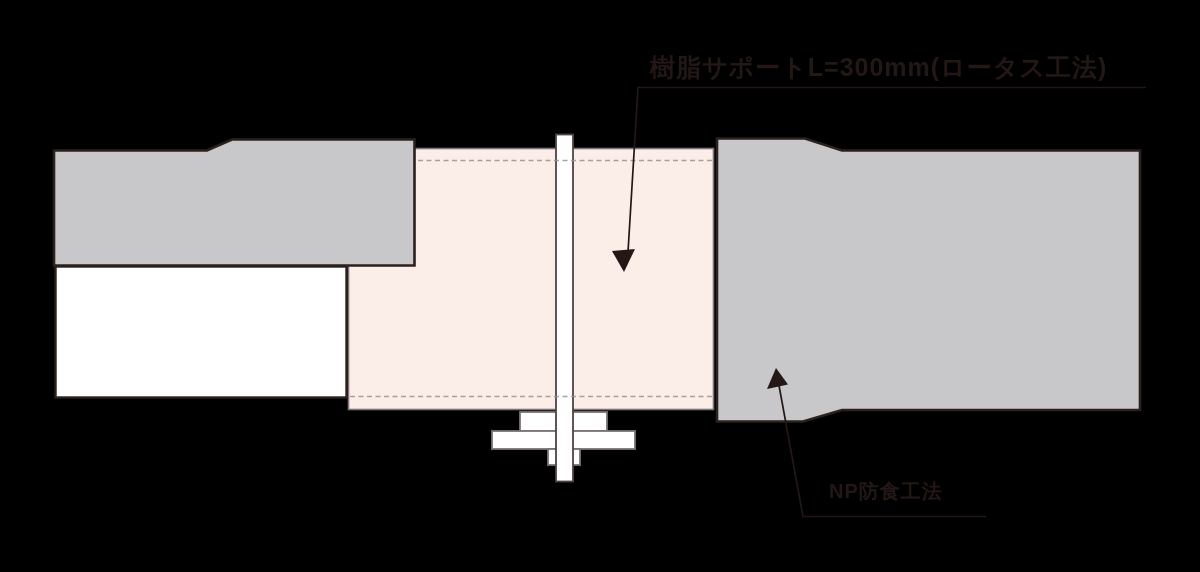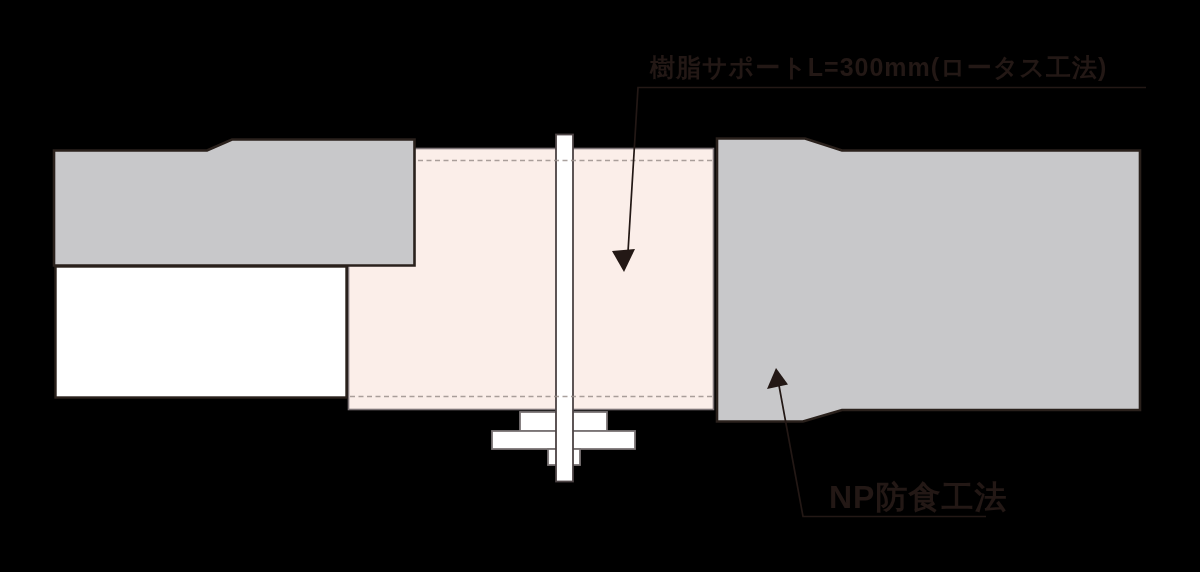--- a/index.html
+++ b/index.html
@@ -30,21 +30,21 @@
     line-height: 1;
   }
   .label-resin {
     left: 650px;
     top: 55px;
     font-size: 25px;
   }
   .label-np {
     left: 829px;
     top: 481px;
-    font-size: 32px;
+    font-size: 20px;
   }
 </style>
 </head>
 <body>
 
 <div class="stage">
 
   <svg viewBox="0 0 1200 572" width="1200" height="572">
 
     <rect x="0" y="0" width="1200" height="572" fill="#000000"></rect>

